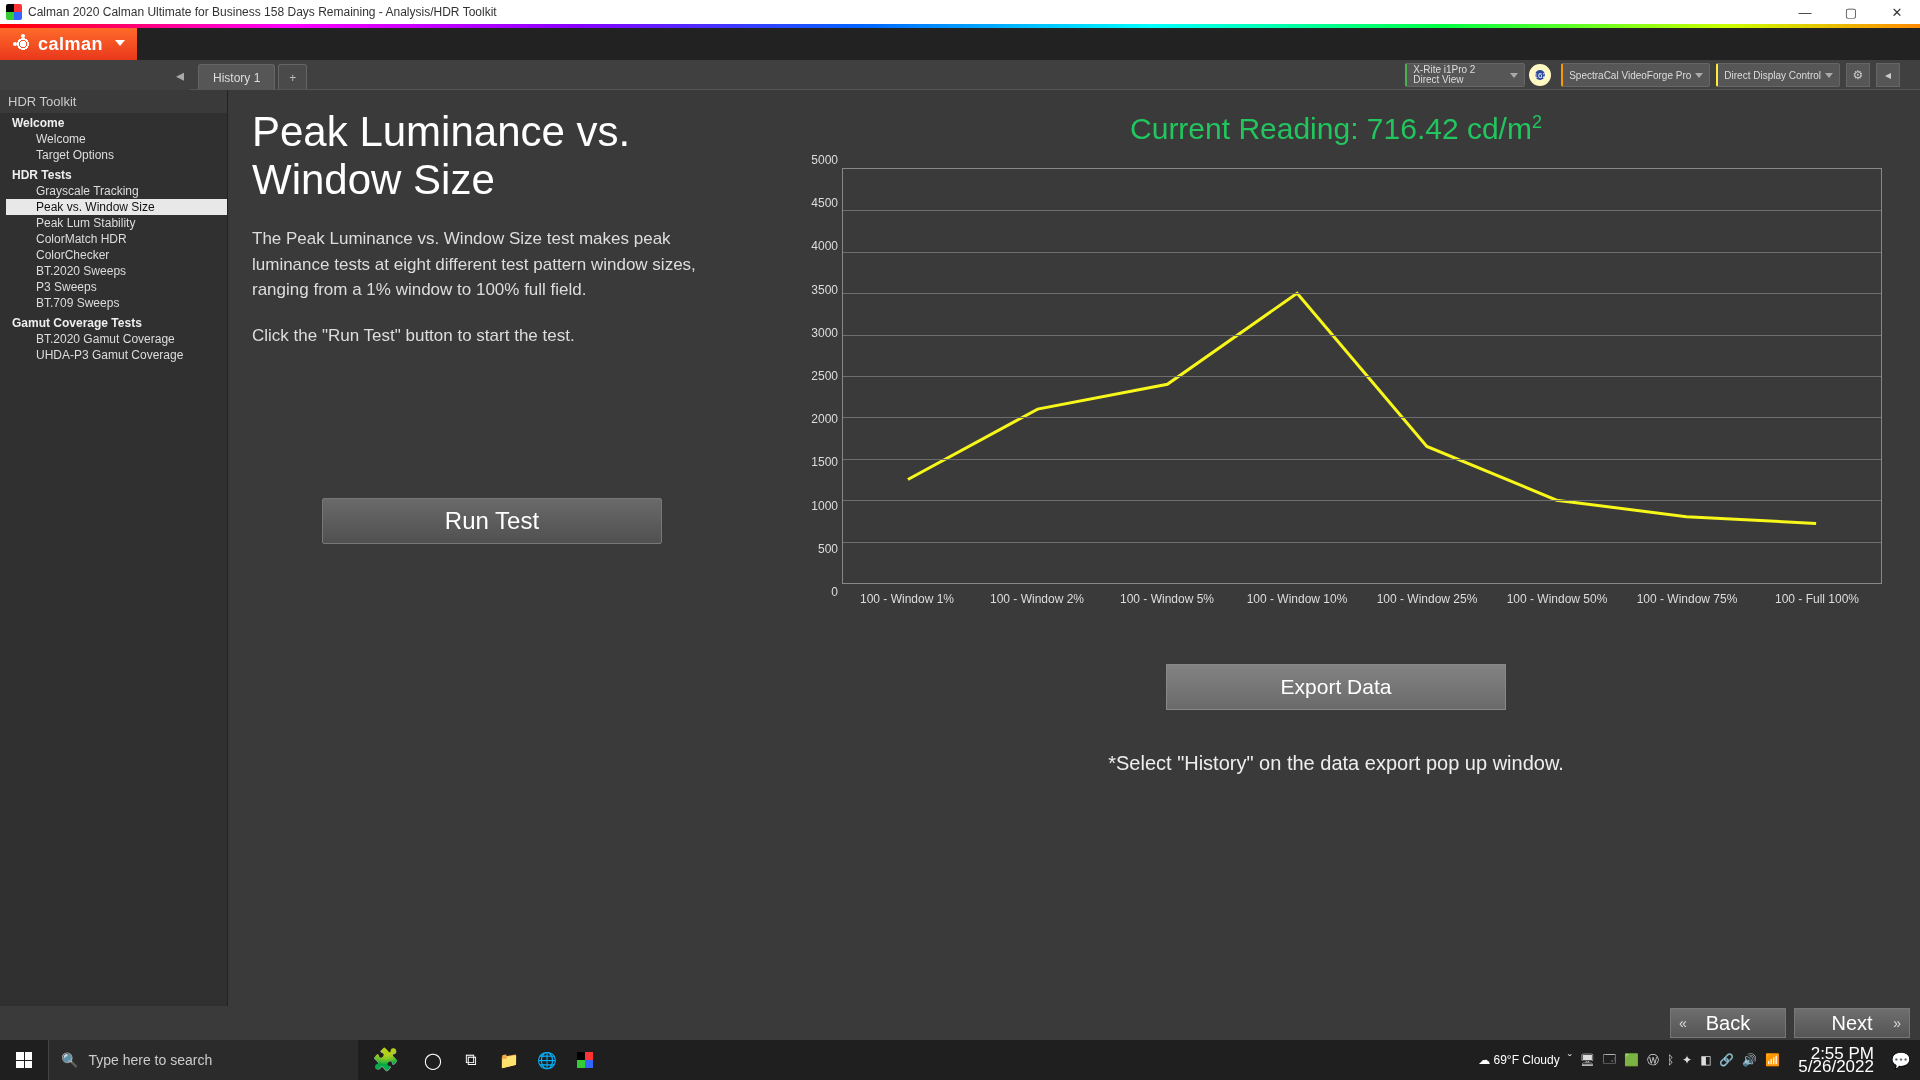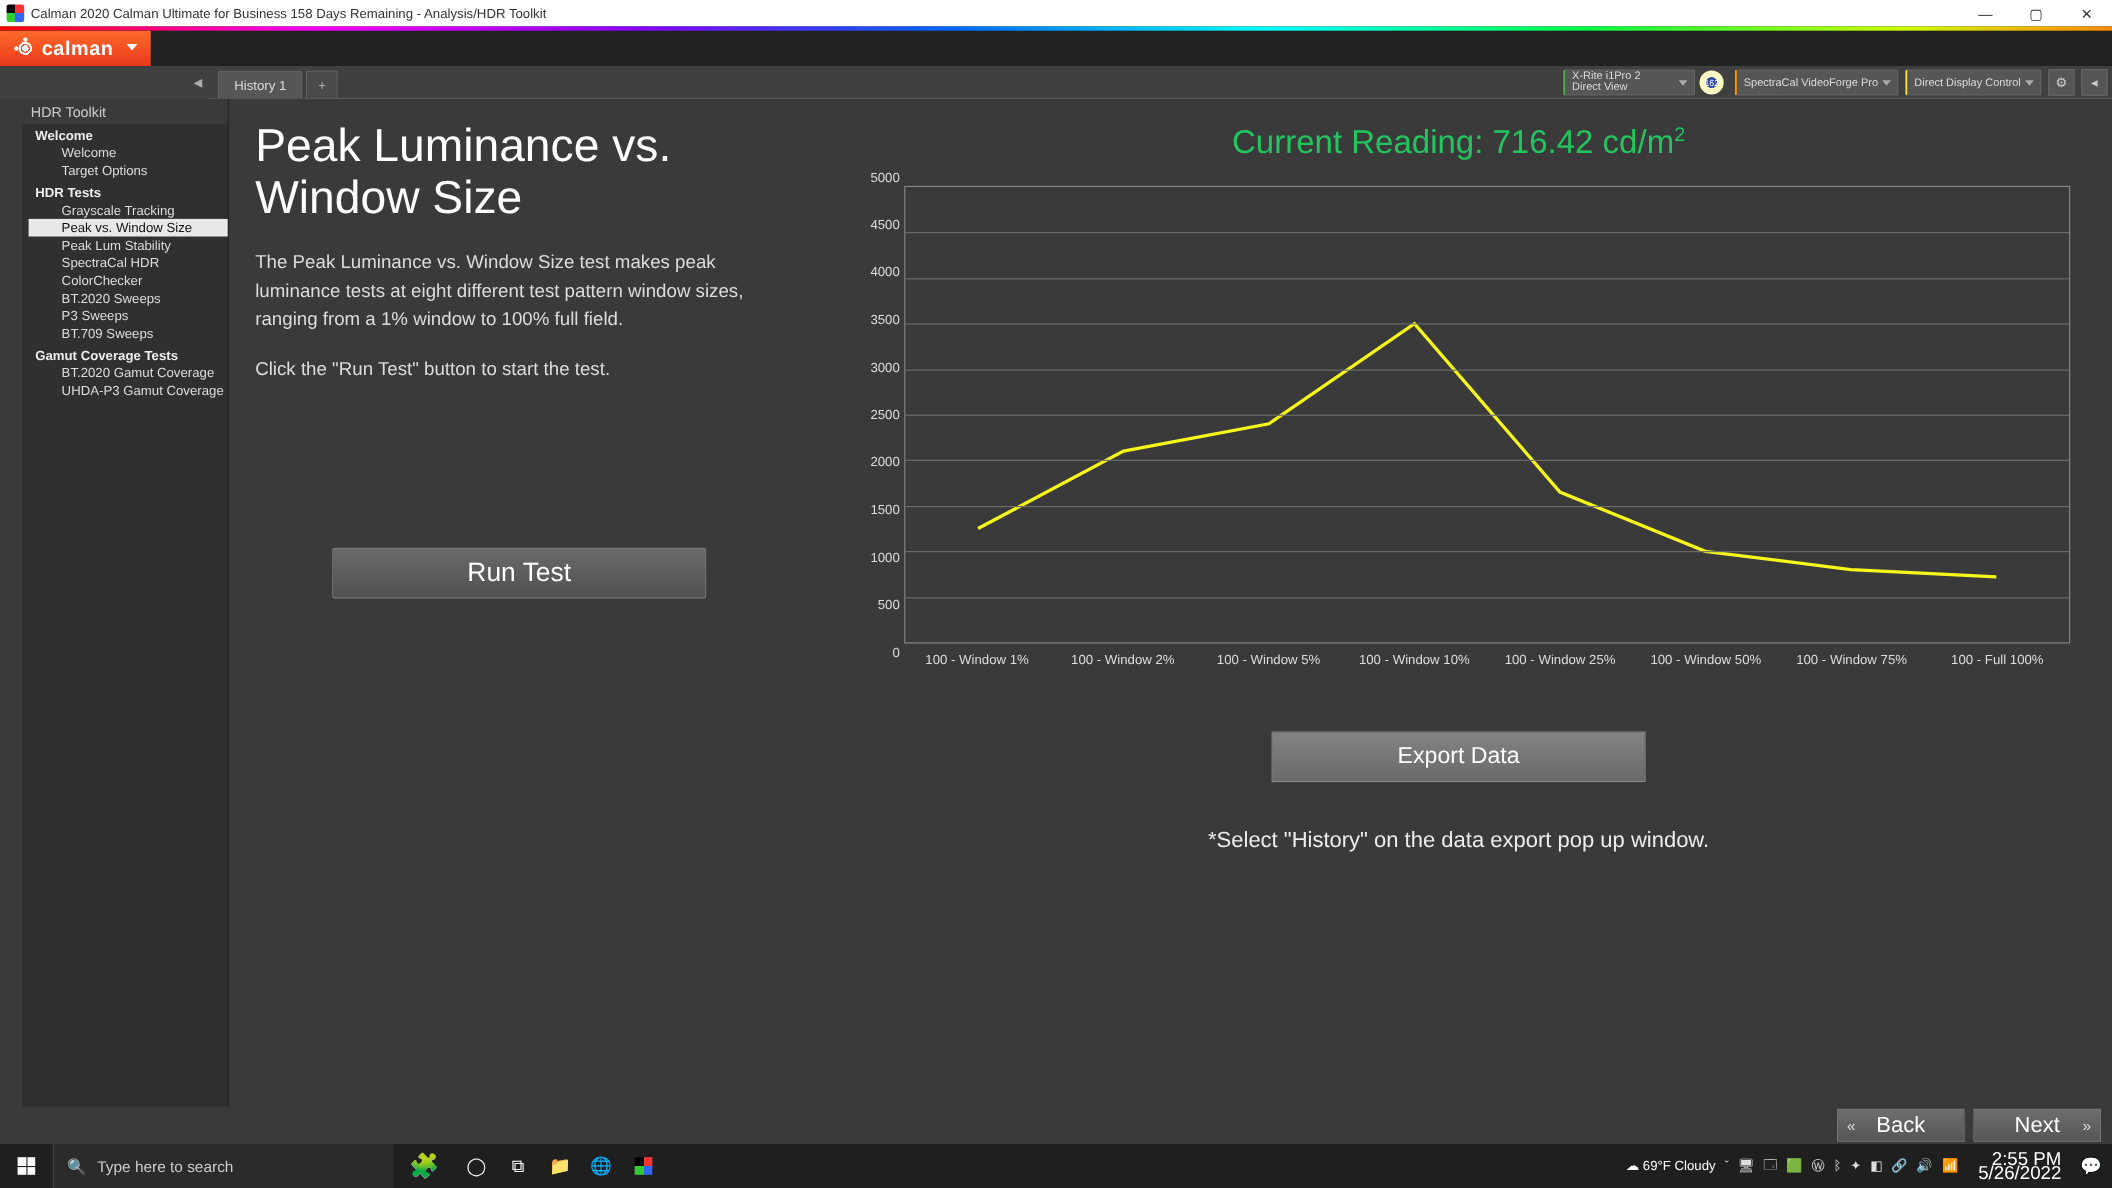--- a/index.html
+++ b/index.html
@@ -24,33 +24,33 @@
   .logo-btn .logo-sym::before,.logo-btn .logo-sym::after{content:"";position:absolute;width:4px;height:4px;background:#fff;border-radius:50%;}
   .logo-btn .logo-sym::before{top:-1px;left:7px;} .logo-btn .logo-sym::after{top:7px;left:-1px;}
   .logo-btn .logo-text { color:#fff; font-size:18px; font-weight:700; letter-spacing:0.5px; }
   .logo-btn .dd { position:absolute; right:12px; top:12px; width:0;height:0;border-left:5px solid transparent;border-right:5px solid transparent;border-top:6px solid #fff; }
 
   
   .tabstrip { height: 30px; background: #404040; display: flex; align-items: stretch; padding-left: 160px; position: relative; border-bottom:1px solid #555;}
   .tabstrip .left-caret { position:absolute; left:0; width:190px; height:30px; display:flex; align-items:center; justify-content:flex-end; padding-right:6px; color:#aaa; background:#404040;}
   .tab { padding:6px 14px; font-size:12px; color:#ddd; background:#565656; border:1px solid #666; border-bottom:none; border-radius:3px 3px 0 0; margin-top:4px; margin-right:3px;}
   .tab.add{ background:#4a4a4a; color:#bbb; padding:6px 10px;}
-  .right-tools { position:absolute; right:0; top:0; height:30px; display:flex; align-items:center; gap:6px; padding-right:4px;}
+  .right-tools { position:absolute; right:0; top:0; height:30px; display:flex; align-items:center; gap:6px; padding-right:20px;}
   .tool-pill { height:24px; background:#565656; border:1px solid #666; border-left:2px solid; border-radius:2px; display:flex; align-items:center; padding:0 18px 0 6px; font-size:10px; color:#ddd; position:relative; min-width:120px;}
   .tool-pill .dd{ position:absolute; right:6px; top:9px; width:0;height:0;border-left:4px solid transparent;border-right:4px solid transparent;border-top:5px solid #aaa;}
   .tool-pill.green{border-left-color:#4caf50;} .tool-pill.orange{border-left-color:#ff9800;} .tool-pill.yellow{border-left-color:#ffeb3b;}
   .tool-pill .two{display:flex;flex-direction:column;line-height:10px;}
   .badge-162{width:22px;height:22px;border-radius:50%;background:#2b4aa0;border:6px solid #fef9c3;color:#fff;font-size:8px;display:flex;align-items:center;justify-content:center;margin-left:-2px;margin-right:4px;}
   .mini-btn{width:24px;height:24px;background:#565656;border:1px solid #666;display:flex;align-items:center;justify-content:center;color:#ccc;font-size:12px;}
 
   
   .body { height: calc(1080px - 24px - 4px - 32px - 30px - 34px - 40px); display:flex; }
 
   
-  .sidebar { width: 188px; background: #303030; border-right:1px solid #222; color:#ddd; font-size:12px;margin-left:20px; }
+  .sidebar { width: 228px; background: #303030; border-right:1px solid #222; color:#ddd; font-size:12px; }
   .sidebar .header { background:#3a3a3a; padding:4px 8px; color:#ccc; font-size:13px;}
   .sidebar .group { padding:2px 0 2px 6px; }
   .sidebar .group-title{ color:#eee; font-weight:600; font-size:12px; padding:1px 6px;}
   .sidebar .item{ padding:1px 0 1px 30px; color:#ddd; font-size:12px; cursor:default;}
   .sidebar .item.active{ background:#e8e8e8; color:#111; }
 
   
   .content{ flex:1; padding: 18px 30px 10px 24px; color:#eee; display:flex; flex-direction:column;}
   .row1{ display:flex; }
   .leftcol{ width: 530px; }
@@ -153,21 +153,21 @@
         <div class="group">
           <div class="group-title">Welcome</div>
           <div class="item">Welcome</div>
           <div class="item">Target Options</div>
         </div>
         <div class="group">
           <div class="group-title">HDR Tests</div>
           <div class="item">Grayscale Tracking</div>
           <div class="item active">Peak vs. Window Size</div>
           <div class="item">Peak Lum Stability</div>
-          <div class="item">SpectraCal HDR</div>
+          <div class="item">ColorMatch HDR</div>
           <div class="item">ColorChecker</div>
           <div class="item">BT.2020 Sweeps</div>
           <div class="item">P3 Sweeps</div>
           <div class="item">BT.709 Sweeps</div>
         </div>
         <div class="group">
           <div class="group-title">Gamut Coverage Tests</div>
           <div class="item">BT.2020 Gamut Coverage</div>
           <div class="item">UHDA-P3 Gamut Coverage</div>
         </div>

